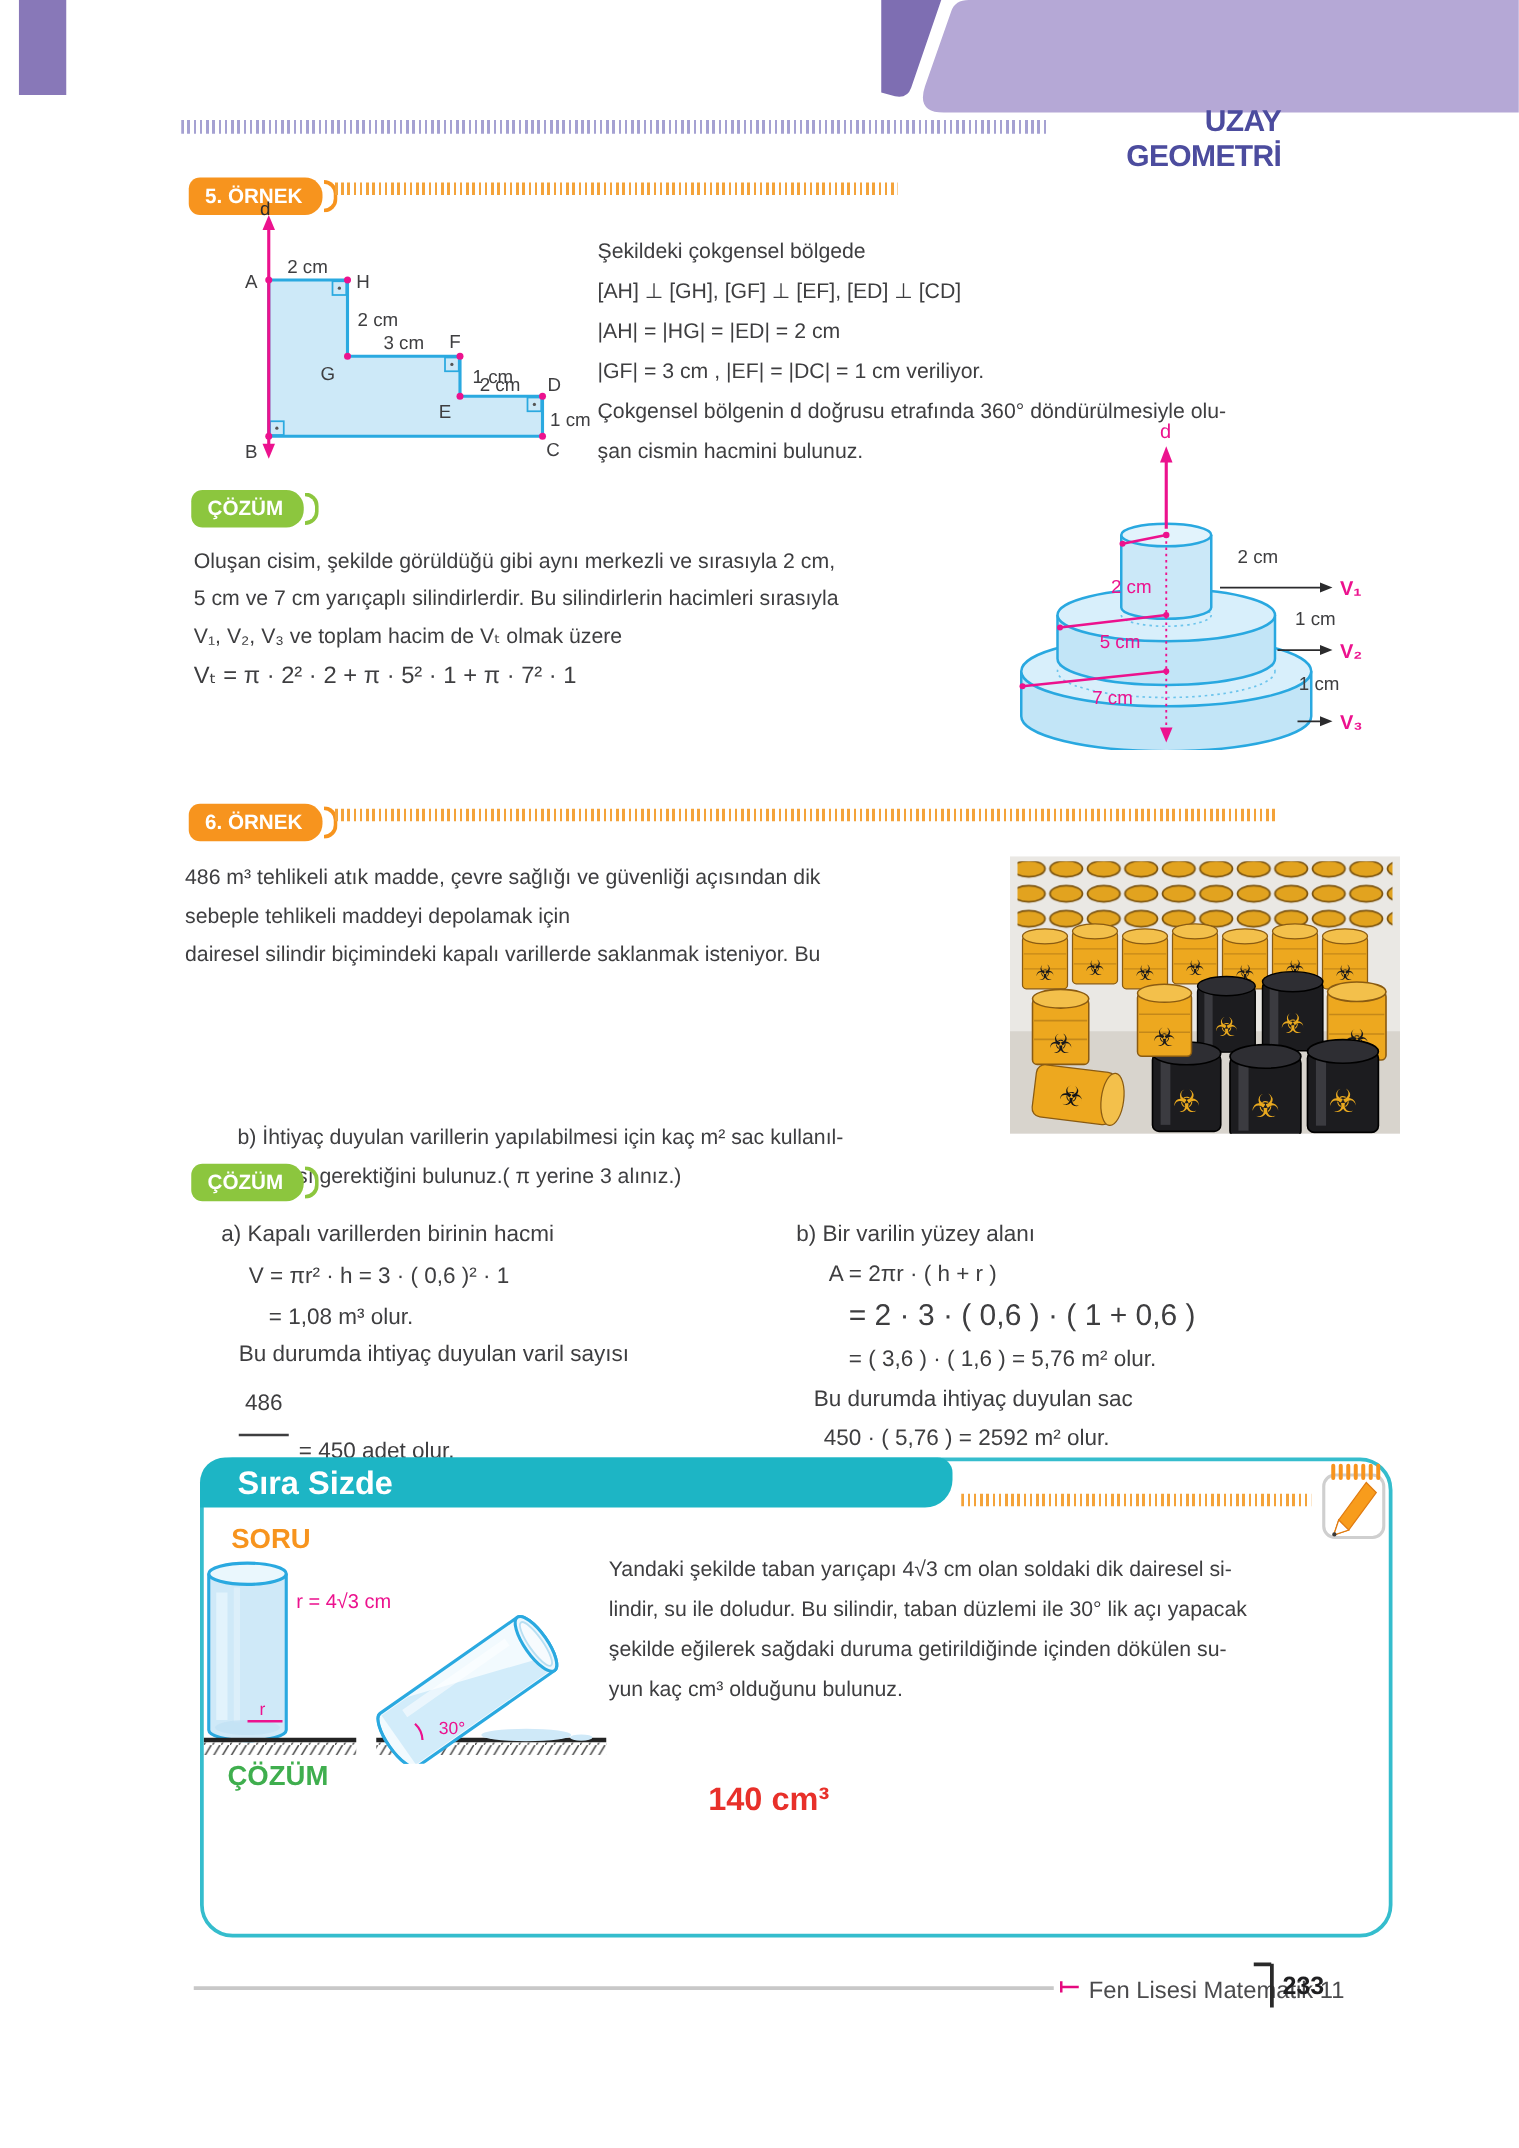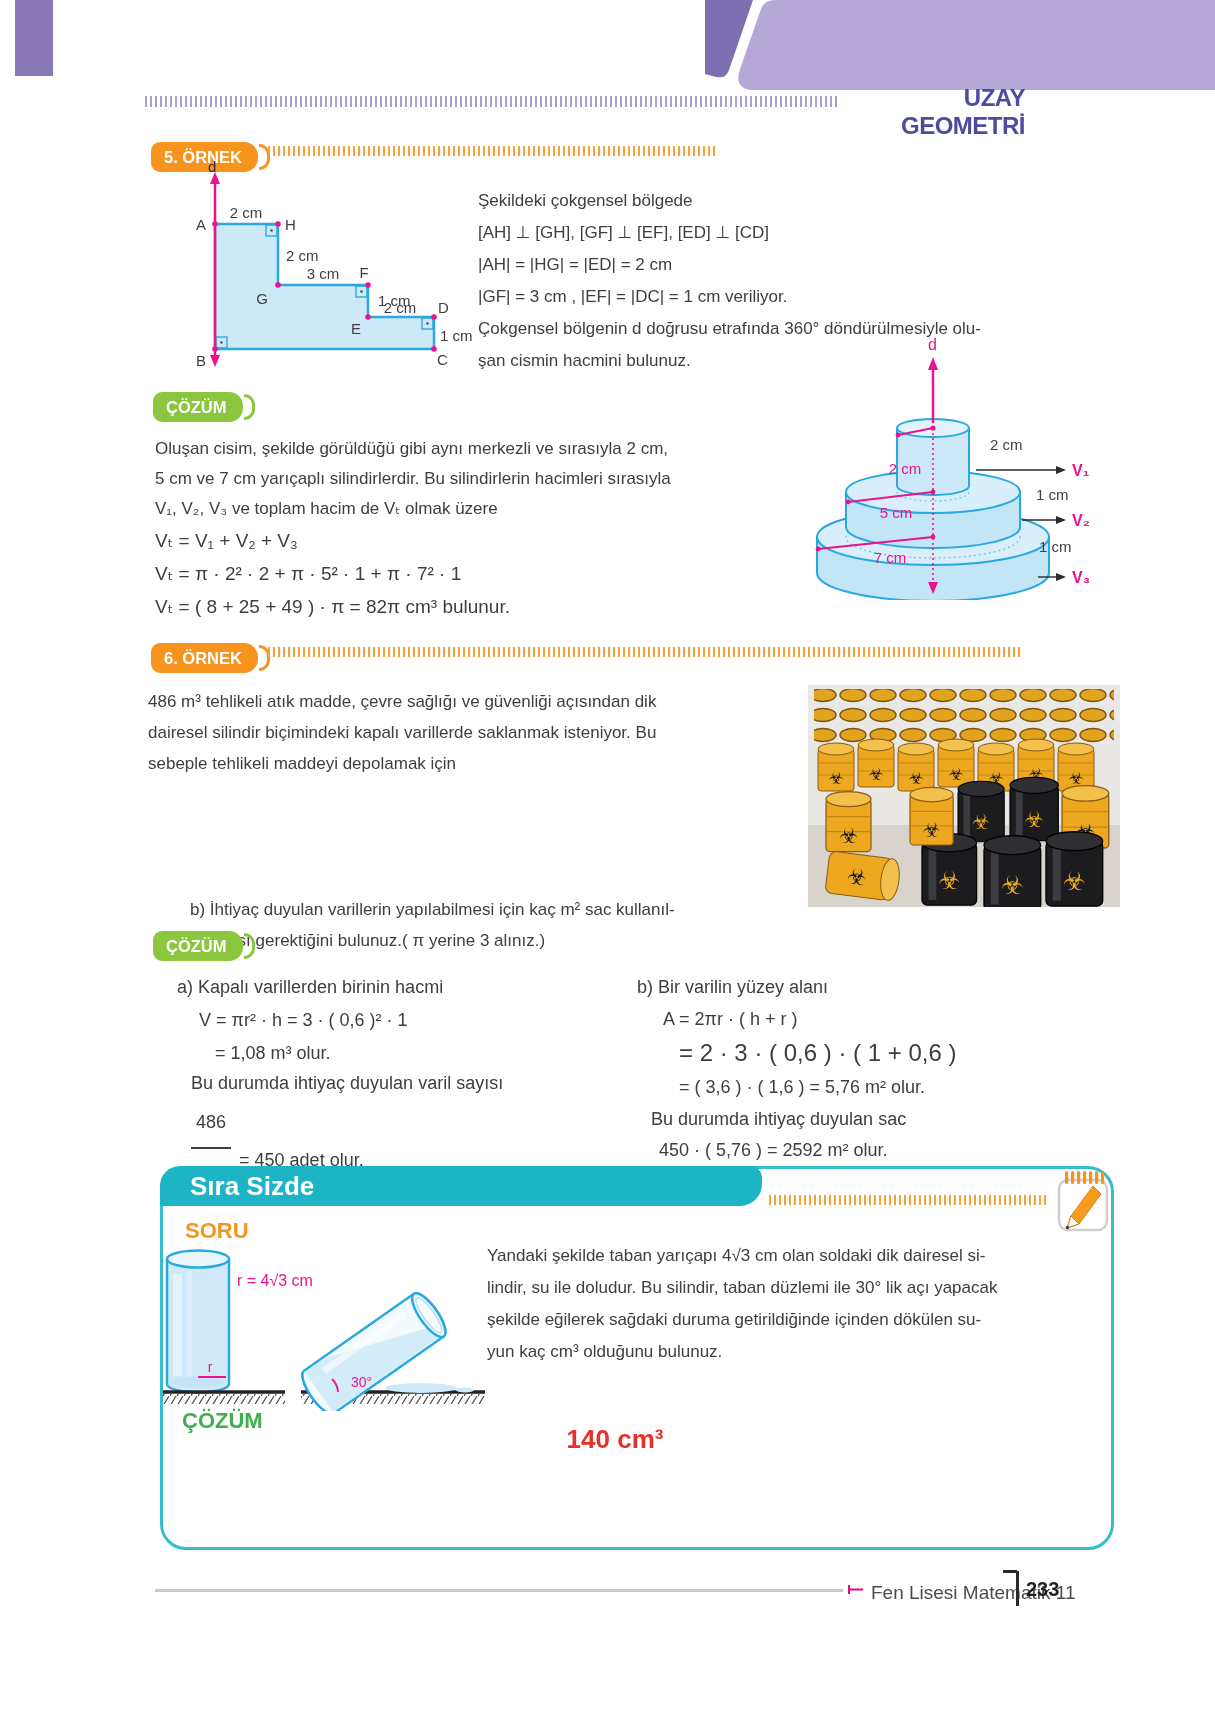--- a/index.html
+++ b/index.html
@@ -95,23 +95,21 @@
     <div class="bt">şan cismin hacmini bulunuz.</div>
   </div>
 
   <div class="badge green" style="left:138px;top:392px;">ÇÖZÜM</div>
   <div class="abs" style="left:140px;top:434px;">
     <div class="bt" style="line-height:30px">Oluşan cisim, şekilde görüldüğü gibi aynı merkezli ve sırasıyla 2 cm,</div>
     <div class="bt" style="line-height:30px">5 cm ve 7 cm yarıçaplı silindirlerdir. Bu silindirlerin hacimleri sırasıyla</div>
     <div class="bt" style="line-height:30px">V₁, V₂, V₃  ve toplam hacim de  Vₜ  olmak üzere</div>
   </div>
   <div class="abs" style="left:140px;top:524px;">
-    <div class="eq">Vₜ = V₁ + V₂ + V₃</div>
     <div class="eq">Vₜ = π · 2² · 2 + π · 5² · 1 + π · 7² · 1</div>
-    <div class="eq">Vₜ = ( 8 + 25 + 49 ) · π = 82π  cm³  bulunur.</div>
   </div>
 
   <svg class="abs" style="left:723px;top:328px;width:400px;height:272px" viewBox="0 0 400 272">
     <path d="M79,209 L79,245 A116 28 0 0 0 311,245 L311,209" fill="#c2e5f7" stroke="#29a8e0" stroke-width="2"></path>
     <ellipse cx="195" cy="209" rx="116" ry="28" fill="#d8effb" stroke="#29a8e0" stroke-width="2"></ellipse>
     <ellipse cx="195" cy="209" rx="87" ry="21" fill="none" stroke="#6cc4ec" stroke-width="1.3" stroke-dasharray="2 3"></ellipse>
     <path d="M108,164 L108,199 A87 21 0 0 0 282,199 L282,164" fill="#c2e5f7" stroke="#29a8e0" stroke-width="2"></path>
     <ellipse cx="195" cy="164" rx="87" ry="21" fill="#d8effb" stroke="#29a8e0" stroke-width="2"></ellipse>
     <ellipse cx="195" cy="164" rx="36" ry="9" fill="none" stroke="#6cc4ec" stroke-width="1.3" stroke-dasharray="2 3"></ellipse>
     <path d="M159,100 L159,158 A36 9 0 0 0 231,158 L231,100" fill="#cbe8f8" stroke="#29a8e0" stroke-width="2"></path>
@@ -145,22 +143,22 @@
     <text x="334" y="148" font-size="16" font-weight="bold" fill="#ec128e">V₁</text>
     <text x="334" y="198" font-size="16" font-weight="bold" fill="#ec128e">V₂</text>
     <text x="334" y="255" font-size="16" font-weight="bold" fill="#ec128e">V₃</text>
   </svg>
 
   <div class="badge orange" style="left:136px;top:643px;">6. ÖRNEK</div>
   <div class="dots" style="left:253px;top:647px;width:752px;height:10px;color:#f4a33a;"></div>
 
   <div class="abs" style="left:133px;top:686px;">
     <div class="bt" style="line-height:31px">486  m³  tehlikeli atık madde, çevre sağlığı ve güvenliği açısından dik</div>
+    <div class="bt" style="line-height:31px">sebeple tehlikeli maddeyi depolamak için</div>
     <div class="bt" style="line-height:31px">dairesel silindir biçimindeki kapalı varillerde saklanmak isteniyor. Bu</div>
-    <div class="bt" style="line-height:31px">sebeple tehlikeli maddeyi depolamak için</div>
   </div>
   <div class="abs" style="left:175px;top:894px;">
     <div class="bt" style="line-height:31px">b) İhtiyaç duyulan varillerin yapılabilmesi için kaç  m²  sac kullanıl-</div>
     <div class="bt" style="line-height:31px;padding-left:24px">ması gerektiğini bulunuz.( π  yerine 3 alınız.)</div>
   </div>
 
   <svg class="abs" style="left:793px;top:685px;width:312px;height:222px" viewBox="0 0 312 222">
     <defs>
       <pattern id="tops" width="30" height="20" patternUnits="userSpaceOnUse">
         <ellipse cx="15" cy="10" rx="13" ry="6.5" fill="#e2a31f" stroke="#7c5410" stroke-width="1.4"></ellipse>

